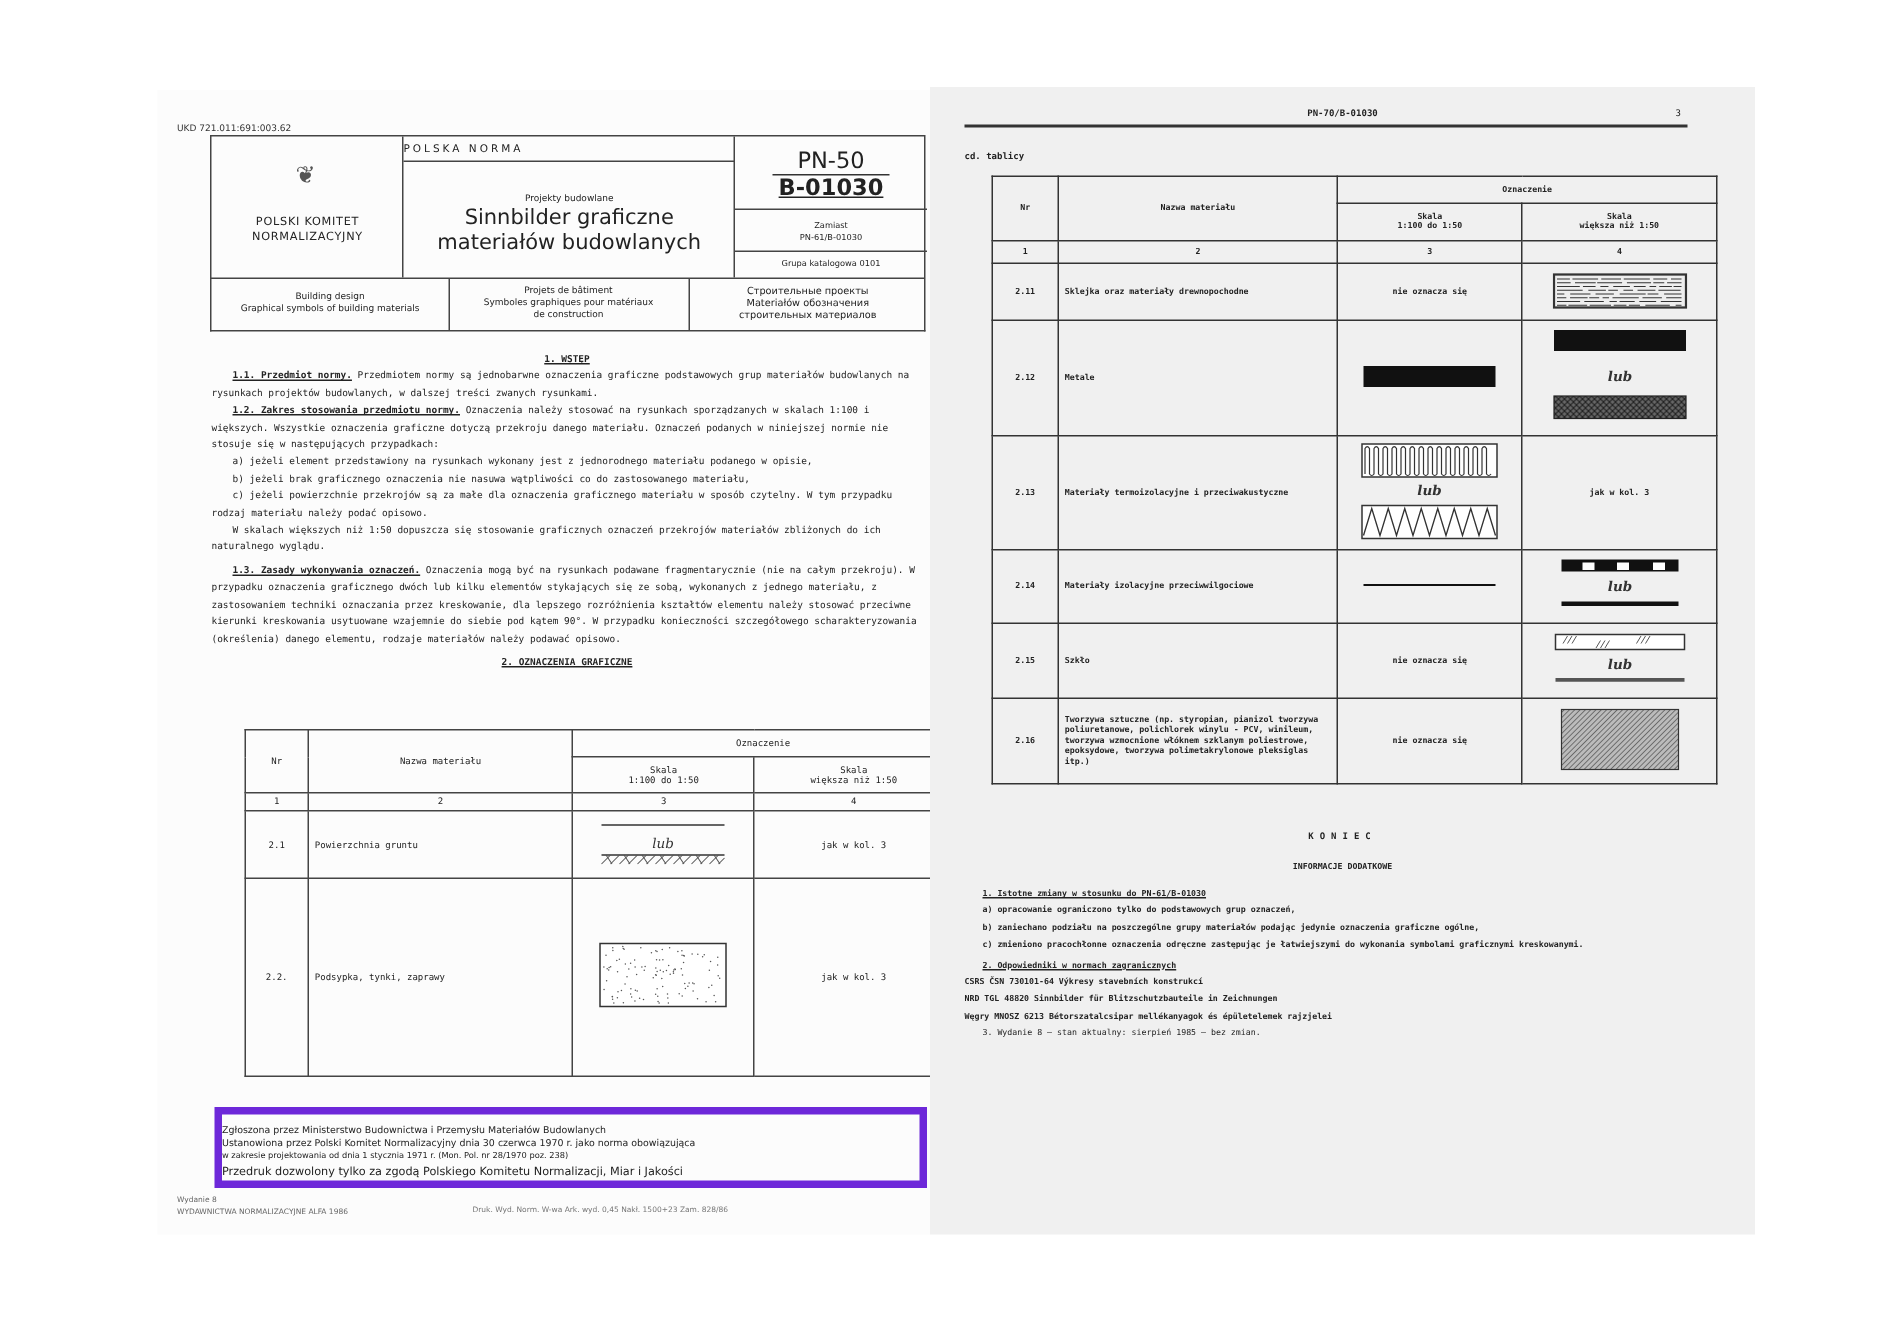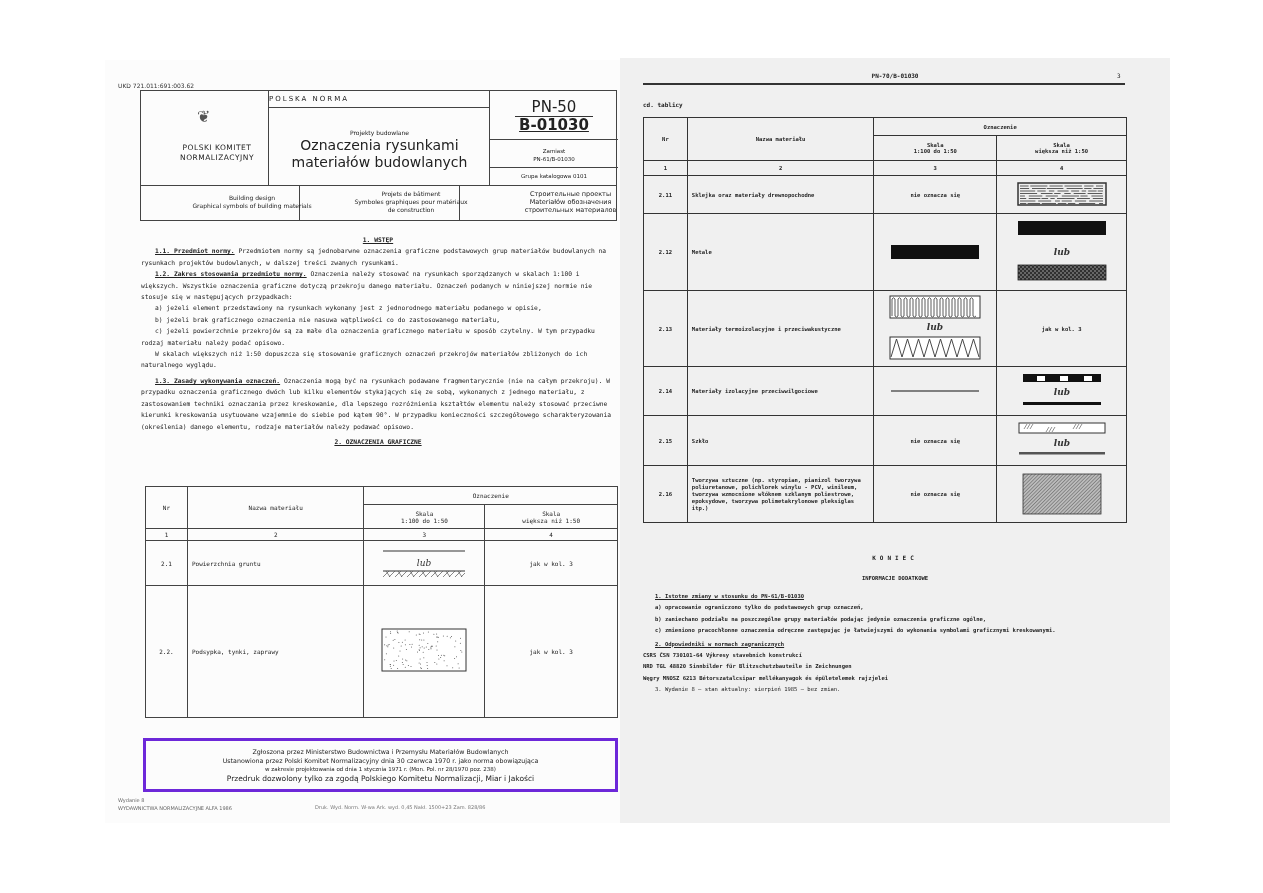--- a/index.html
+++ b/index.html
@@ -8,47 +8,47 @@
   .page { position:absolute; }
   #left-page { left:105px; top:60px; width:515px; height:763px; background:#fcfcfc; }
   #right-page { left:620px; top:58px; width:550px; height:765px; background:#f0f0f0; }
   .abs { position:absolute; }
   .sans { font-family:"DejaVu Sans", sans-serif; }
   .udc { left:13px; top:22px; font-size:6px; color:#333; }
   
   .hdr { left:35px; top:30px; width:477px; height:96px; border:1px solid #444; box-sizing:border-box; }
   .hdr .v { position:absolute; top:0; width:1px; height:100%; background:#444; }
   .crest { position:absolute; left:56px; top:16px; font-size:16px; color:#555; }
-  .pkn { position:absolute; left:12px; width:128px; top:52px; text-align:center; font-size:7.5px; letter-spacing:.5px; line-height:10px; }
+  .pkn { position:absolute; left:0; width:128px; top:52px; text-align:center; font-size:7.5px; letter-spacing:.5px; line-height:10px; }
   .pn-norm { position:absolute; left:128px; width:221px; top:4px; text-align:left; font-size:7px; letter-spacing:2px; }
   .hline { position:absolute; height:1px; background:#444; }
   .proj { position:absolute; left:128px; width:221px; top:38px; text-align:center; font-size:6px; }
   .title { position:absolute; left:128px; width:221px; top:46px; text-align:center; font-size:14px; line-height:17px; }
   .pn { position:absolute; left:349px; width:128px; top:8px; text-align:center; font-size:15px; line-height:17px; }
   .pn .u { border-top:1px solid #333; display:inline-block; padding:0 4px; }
   .zam { position:absolute; left:349px; width:128px; top:56px; text-align:center; font-size:5.5px; line-height:8px; }
   .grupa { position:absolute; left:349px; width:128px; top:82px; text-align:center; font-size:5.5px; }
   .tri { left:35px; top:126px; width:477px; height:35px; border:1px solid #444; border-top:none; box-sizing:border-box; }
-  .tri div.c { position:absolute; top:4px; text-align:center; font-size:6px; line-height:8px;padding-left:32px; }
+  .tri div.c { position:absolute; top:4px; text-align:center; font-size:6px; line-height:8px; }
   
   .body-text { left:36px; top:174px; width:474px; font-size:6.3px; line-height:11.4px; color:#222; }
   .body-text p { margin:0; }
   .center { text-align:center; }
   .u { text-decoration:underline;font-weight:bold; }
   .ind { text-indent:14px; }
   .gap { height:4px; }
   
-  .tbl { border-collapse:collapse; position:absolute; }
+  .tbl { border-collapse:collapse; position:absolute;margin-left:18px; }
   .tbl td { border:1px solid #444; text-align:center; vertical-align:middle; font-size:6px; padding:0; }
   .ltbl { left:40px; top:426px; width:473px; }
   .rtbl { left:23px; top:59px; width:484px; background:#f0f0f0; }
   .rtbl td { border:1px solid #333; font-size:5.5px; font-weight:bold; }
   .left-al { text-align:left !important; padding-left:4px !important; }
   
-  .fbox { left:38px; top:678px; width:475px; height:54px; border:3px solid #6d28d9; box-sizing:border-box; text-align:center; font-size:6.3px; line-height:9px; padding-top:6px; }
+  .fbox { left:38px; top:678px; width:475px; height:54px; border:5px solid #6d28d9; box-sizing:border-box; font-size:6.3px; line-height:9px; padding-top:6px; }
   .fbox .big { font-size:7.5px; }
   .wyd { left:13px; top:736px; font-size:5px; line-height:8px; color:#666; }
   .druk { left:210px; top:744px; font-size:5px; color:#777; }
   
   .rh-title { left:0; width:550px; top:14px; text-align:center; font-size:6px; font-weight:bold; }
   .rh-num { left:497px; top:14px; font-size:6px; }
   .rh-rule { left:23px; top:25px; width:482px; height:2px; background:#333; }
   .odtab { left:23px; top:43px; font-size:6px; font-weight:bold; }
   .koniec { left:0; width:550px; top:496px; text-align:center; font-size:6px; font-weight:bold; letter-spacing:4px; }
   .info { left:0; width:550px; top:517px; text-align:center; font-size:5.5px; font-weight:bold; }
@@ -69,21 +69,21 @@
     <div class="hline" style="left:349px; width:128px; top:48px"></div>
     <div class="hline" style="left:349px; width:128px; top:76px"></div>
     <span class="crest">❦</span>
     <div class="pkn">
       <div>POLSKI KOMITET</div>
       <div>NORMALIZACYJNY</div>
     </div>
     <div class="pn-norm">POLSKA NORMA</div>
     <div class="proj">Projekty budowlane</div>
     <div class="title">
-      <div>Oznaczenia rysunkami</div>
+      <div>Sinnbilder graficzne</div>
       <div>materiałów budowlanych</div>
     </div>
     <div class="pn">
       <div>PN-50</div>
       <div><span class="u">B-01030</span></div>
     </div>
     <div class="zam">
       <div>Zamiast</div>
       <div>PN-61/B-01030</div>
     </div>

